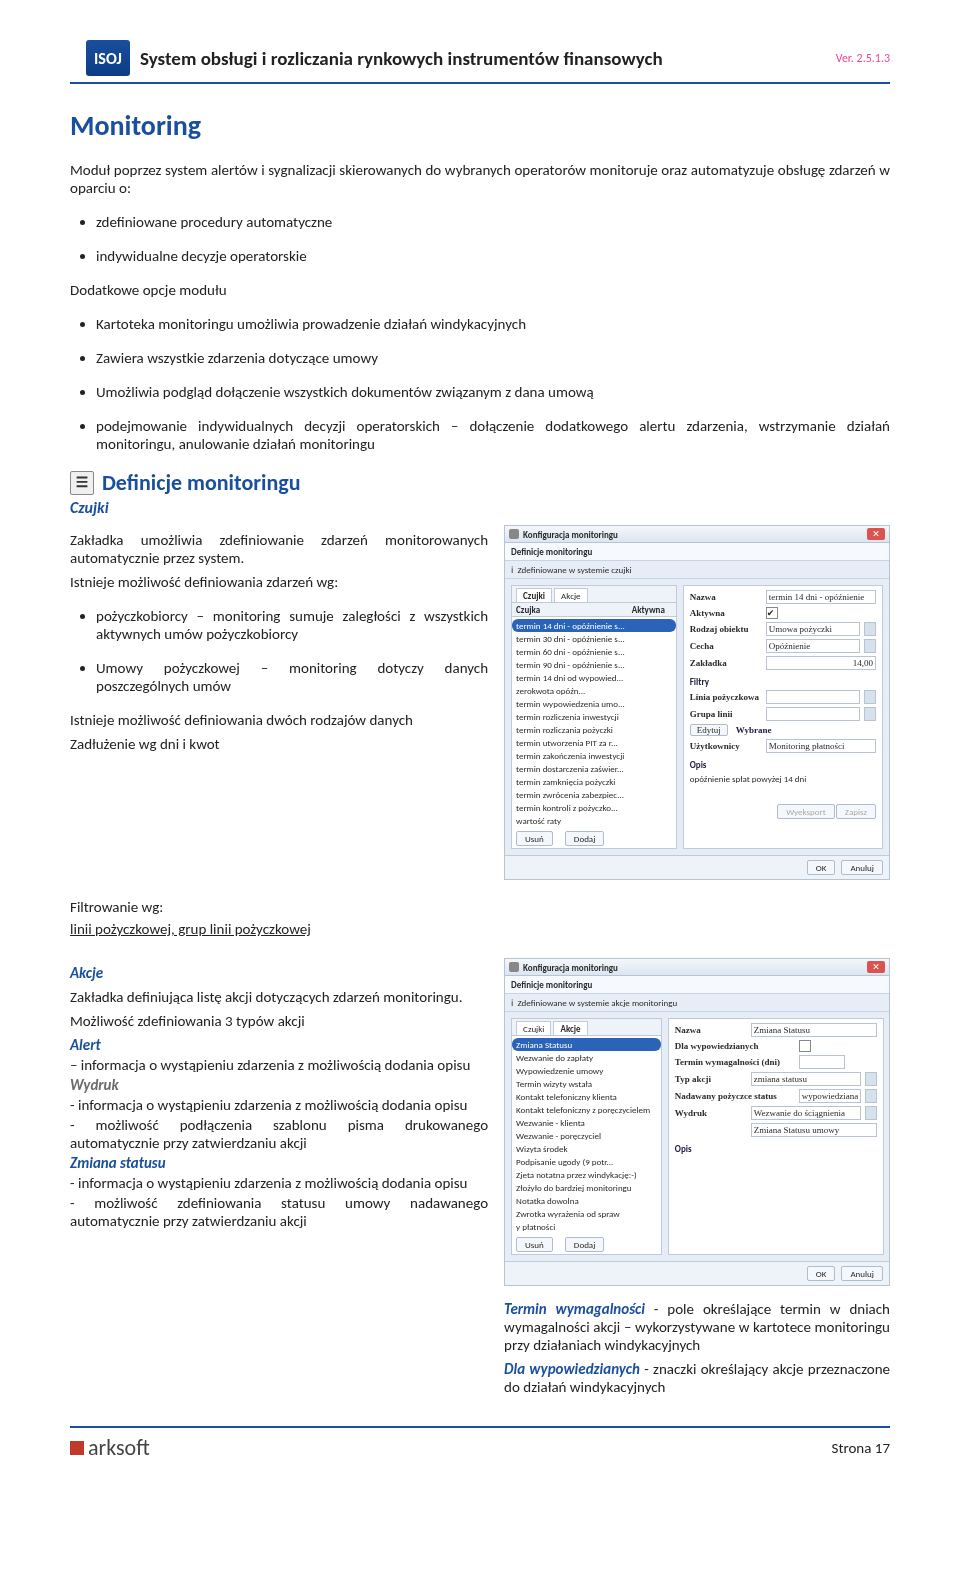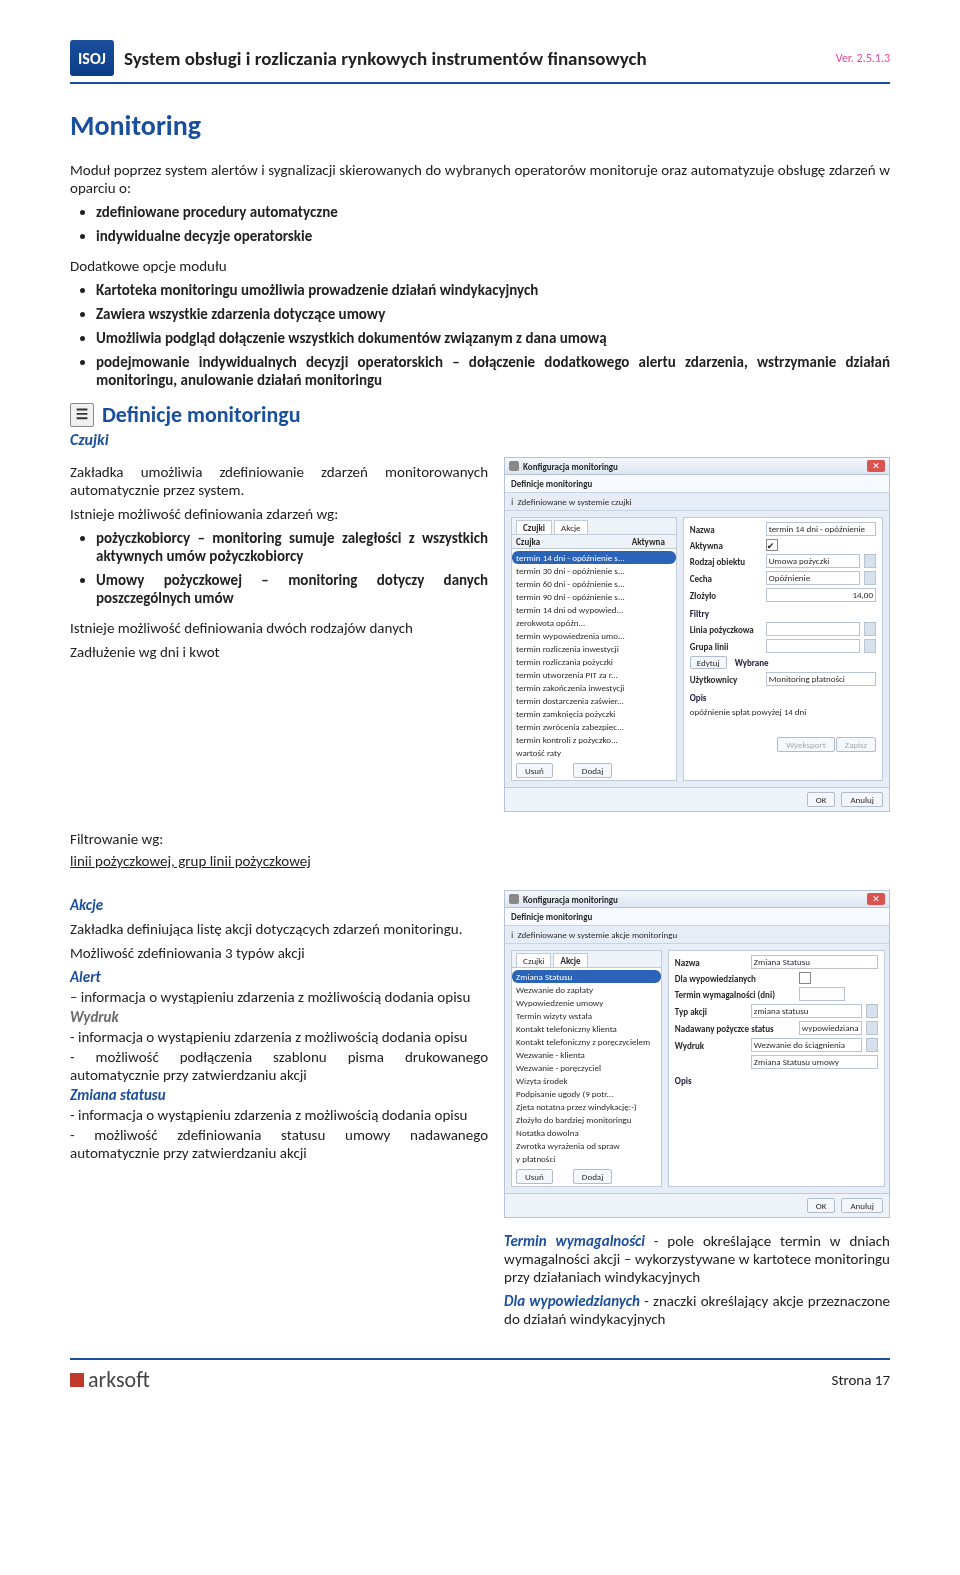--- a/index.html
+++ b/index.html
@@ -11,38 +11,39 @@
   }
   .page {
     padding: 40px 70px 25px 70px;
     box-sizing: border-box;
   }
   .header-row {
     display: flex;
     align-items: center;
     justify-content: space-between;
     margin-bottom: 6px;
+    margin-left: 16px;
   }
   .logo-title { display: flex; align-items: center; gap: 10px; }
   .logo-box {
     width: 44px; height: 36px;
     background: linear-gradient(#1a4f9e,#0b3d86);
     color: #fff; font-weight: bold; font-size: 16px;
     display:flex; align-items:center; justify-content:center;
     border-radius:3px;
   }
   .sys-title { font-size: 19px; font-weight: bold; color:#222; }
   .ver { font-size: 12px; color:#ec4899; }
   .hr { height: 2px; background:#1a4f9e; margin: 4px 0 24px 0; }
   h1.section { color:#1a4f9e; font-size: 28px; font-weight: bold; margin: 10px 0 18px 0; }
   h2.sub { color:#1a4f9e; font-size: 22px; font-weight: bold; margin: 6px 0 2px 0; display:flex; align-items:center; gap:8px;}
   h3.minor { color:#1a4f9e; font-size: 16px; font-style: italic; font-weight:bold; margin: 2px 0 8px 0; }
   p { margin: 6px 0; font-size: 15px; text-align: justify; }
   ul.bullets { margin: 4px 0 12px 0; padding-left: 26px; font-size: 15px; }
-  ul.bullets li { margin: 6px 0; text-align: justify; font-weight: bold; }
+  ul.bullets li { margin: 16px 0; text-align: justify; }
   .two-col { display:flex; gap:16px; align-items:flex-start; }
   .two-col .left { flex: 1 1 52%; }
   .two-col .right { flex: 1 1 48%; }
   .filter-line { font-size:15px; margin:4px 0 2px 0; }
   .filter-link { text-decoration: underline; }
   .italic-blue { color:#1a4f9e; font-style:italic; font-weight:bold; font-size:15px; margin:6px 0 0 0; }
   .italic-gray { color:#6a6a6a; font-style:italic; font-weight:bold; font-size:15px; margin:6px 0 0 0; }
   .dash-list p { margin:2px 0; }
 
   
@@ -62,29 +63,29 @@
   .mock-dialog .substrip { padding:2px 6px; border-bottom:1px solid #c9d4e3; display:flex; align-items:center; gap:4px;}
   .mock-dialog .body { display:flex; gap:6px; padding:6px; }
   .mock-dialog .pane { background:#fff; border:1px solid #c0cad8; flex:1; min-height:120px;}
   .mock-dialog .tabs { display:flex; gap:2px; border-bottom:1px solid #c0cad8; padding:2px 4px 0 4px; background:#eef3fa;}
   .mock-dialog .tab { background:#fff; border:1px solid #c0cad8; border-bottom:none; padding:1px 6px; font-size:9px;}
   .mock-dialog .tab.active { font-weight:bold; }
   .mock-dialog .list { padding:2px 0; }
   .mock-dialog .list .row { padding:1px 4px; white-space:nowrap; overflow:hidden; text-overflow:ellipsis; }
   .mock-dialog .list .row.sel { background:#2a63b8; color:#fff;border-radius:6px; }
   .mock-dialog .form { padding:4px 6px; display:flex; flex-direction:column; gap:3px; }
-  .mock-dialog .form .fr { display:flex; align-items:center; gap:4px; }
+  .mock-dialog .form .fr { display:flex; align-items:center; gap:4px;font-family:Liberation Serif, serif; }
   .mock-dialog .form .fr label { width:72px; font-weight:bold; }
   .mock-dialog .form .fr .field { flex:1; background:#fff; border:1px solid #b9c4d3; padding:0 2px; height:12px; line-height:12px; overflow:hidden;}
   .mock-dialog .form .fr .dd { width:10px;height:12px;background:#d7e0ed;border:1px solid #b9c4d3;}
   .mock-dialog .group-label { font-weight:bold; color:#224; margin-top:3px; }
   .mock-dialog .btnrow { display:flex; justify-content:flex-end; gap:6px; padding:4px 6px; background:#eef3fa; border-top:1px solid #c0cad8;}
   .mock-dialog .btn { background:#f4f7fb; border:1px solid #b0bccc; padding:1px 8px; border-radius:2px; font-size:9px;}
   .mock-dialog .btn.disabled { color:#aaa; }
-  .mock-dialog .split-btns { display:flex; gap:20px; padding:2px 4px;}
+  .mock-dialog .split-btns { display:flex; gap:12px; padding:2px 4px;}
   .right-note { font-size:15px; }
   .right-note .term { color:#1a4f9e; font-style:italic; font-weight:bold; }
 
   .footer {
     margin-top: 24px; border-top:2px solid #1a4f9e;
     display:flex; justify-content:space-between; align-items:center;
     padding-top:6px;
   }
   .foot-logo { display:flex; align-items:center; gap:4px; font-size:22px; color:#444; }
   .foot-logo .sq { display:inline-block;width:14px;height:14px;background:#c0392b;}
@@ -203,21 +204,21 @@
                   <label>Rodzaj obiektu</label>
                   <div class="field">Umowa pożyczki</div>
                   <div class="dd"></div>
                 </div>
               <div class="fr">
                   <label>Cecha</label>
                   <div class="field">Opóźnienie</div>
                   <div class="dd"></div>
                 </div>
               <div class="fr">
-                  <label>Złożyło</label>
+                  <label>Zakładka</label>
                   <div class="field" style="text-align:right;">14,00</div>
                 </div>
               <div class="group-label">Filtry</div>
               <div class="fr">
                   <label>Linia pożyczkowa</label>
                   <div class="field"></div>
                   <div class="dd"></div>
                 </div>
               <div class="fr">
                   <label>Grupa linii</label>

